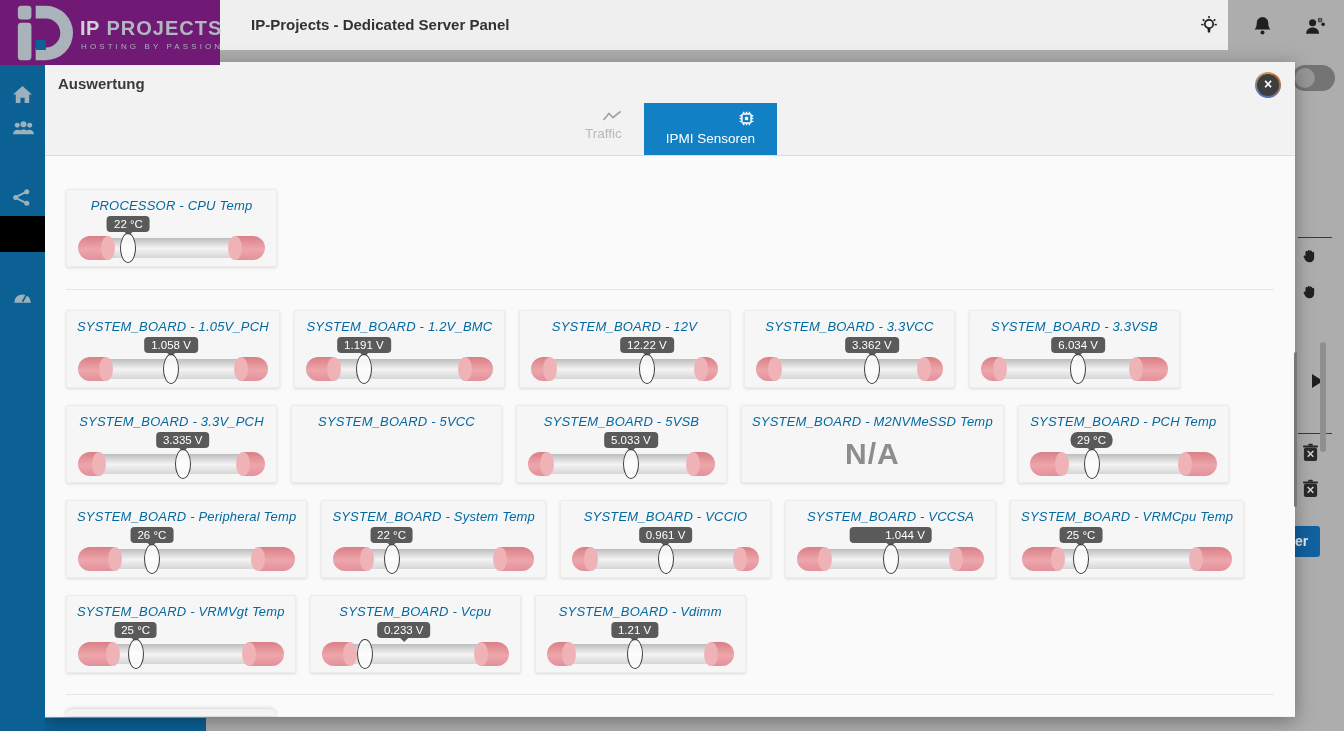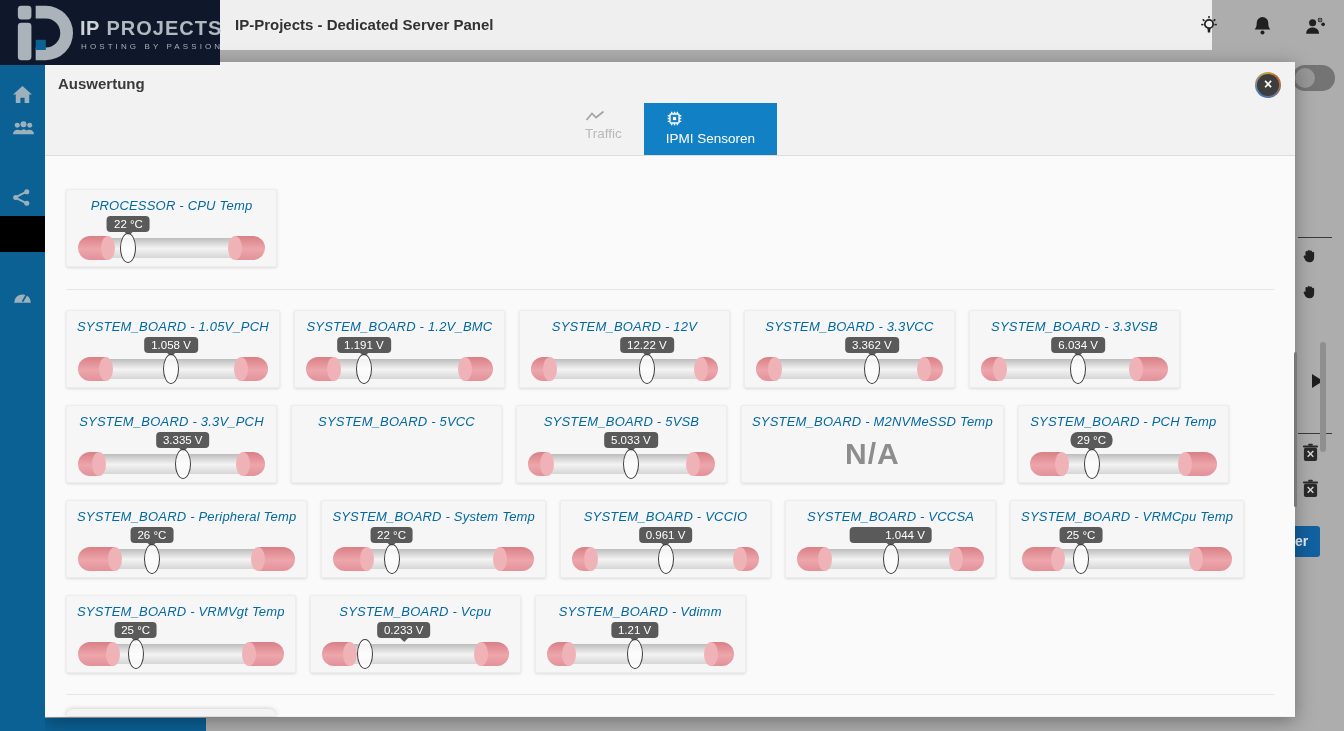--- a/index.html
+++ b/index.html
@@ -1,26 +1,26 @@
 <!DOCTYPE html>
 <html><head>
 <meta charset="utf-8">
 <style>
   html,body{margin:0;padding:0;width:1344px;height:731px;overflow:hidden;
     font-family:"Liberation Sans",sans-serif;background:#aeadad;position:relative}
   *{box-sizing:border-box}
 
   
-  .topbar{position:absolute;left:0;top:0;width:1212px;height:50px;background:#efeff0;z-index:4}
+  .topbar{position:absolute;left:16px;top:0;width:1212px;height:50px;background:#efeff0;z-index:4}
   .topbar-title{position:absolute;left:235px;top:0;line-height:50px;font-size:15px;font-weight:700;color:#323232}
   .topbar-icons{position:absolute;right:18px;top:0;height:50px;display:flex;align-items:center;gap:31px;z-index:5}
   .tb-icon{width:22px;height:22px;display:flex;align-items:center;justify-content:center;cursor:pointer}
 
   
-  .logo{position:absolute;left:0;top:0;width:220px;height:65px;background:#0f172a;z-index:8}
+  .logo{position:absolute;left:0;top:0;width:220px;height:65px;background:#701a75;z-index:8}
   .logo-mark{position:absolute;left:12px;top:5px}
   .brand{position:absolute;left:80px;top:17px;white-space:nowrap}
   .brand-ip{font-size:20px;font-weight:700;color:#cdd3d7;letter-spacing:.5px}
   .brand-rest{font-size:20px;font-weight:600;color:#b0b9c0;letter-spacing:1px}
   .tagline{position:absolute;left:81px;top:42px;font-size:8px;letter-spacing:3.1px;color:#a7b1b9;white-space:nowrap}
 
   
   .sidebar{position:absolute;left:0;top:65px;width:45px;height:666px;background:#0b6094;z-index:6}
   .side-icon{position:absolute;left:12px;width:22px;height:22px;cursor:pointer}
   .black-box{position:absolute;left:0;top:151px;width:45px;height:36px;background:#000}
@@ -43,21 +43,21 @@
   .modal-header{position:relative;height:41px}
   .modal-title{position:absolute;left:13px;top:13px;font-size:15px;font-weight:700;color:#3a3a3a}
   .close-wrap{position:absolute;right:14px;top:10px;width:26px;height:26px;border-radius:50%;cursor:pointer;
     background:conic-gradient(from 210deg,#3f74c4,#caa24a 40%,#c46a2a 55%,#3f74c4);
     display:flex;align-items:center;justify-content:center}
   .close-btn{width:22px;height:22px;border-radius:50%;background:#3d3d3d;color:#fff;font-size:14px;
     line-height:21px;text-align:center;font-weight:700}
 
   .tabstrip{position:relative;height:53px;border-bottom:1px solid #dedcdc}
   .tabs{position:absolute;left:0;right:0;bottom:0;display:flex;justify-content:center}
-  .tab{height:52px;padding:7px 22px 0;display:flex;flex-direction:column;align-items:flex-start;gap:3px;
+  .tab{height:52px;padding:7px 22px 0;display:flex;flex-direction:column;align-items:flex-end;gap:3px;
     font-size:13.5px;color:#b9b9b9;cursor:pointer}
   .tab .tab-label{margin-top:1px}
   .tab.active{background:#1180c4;color:#fff}
 
   .content{background:#fafafa;height:560px;padding:33px 21px 0}
   .section{display:flex;flex-wrap:wrap;gap:17px 14px}
   .section-processor{padding-bottom:22px;border-bottom:1px solid #e7e5e5}
   .section-sysboard{padding-top:20px;padding-bottom:21px;border-bottom:1px solid #e7e5e5}
   .next-card-hint{margin-top:14px;margin-left:0;width:210px;height:7px;border-radius:8px 8px 0 0;
     background:#f4f3f3;box-shadow:0 0 5px rgba(0,0,0,.22)}

